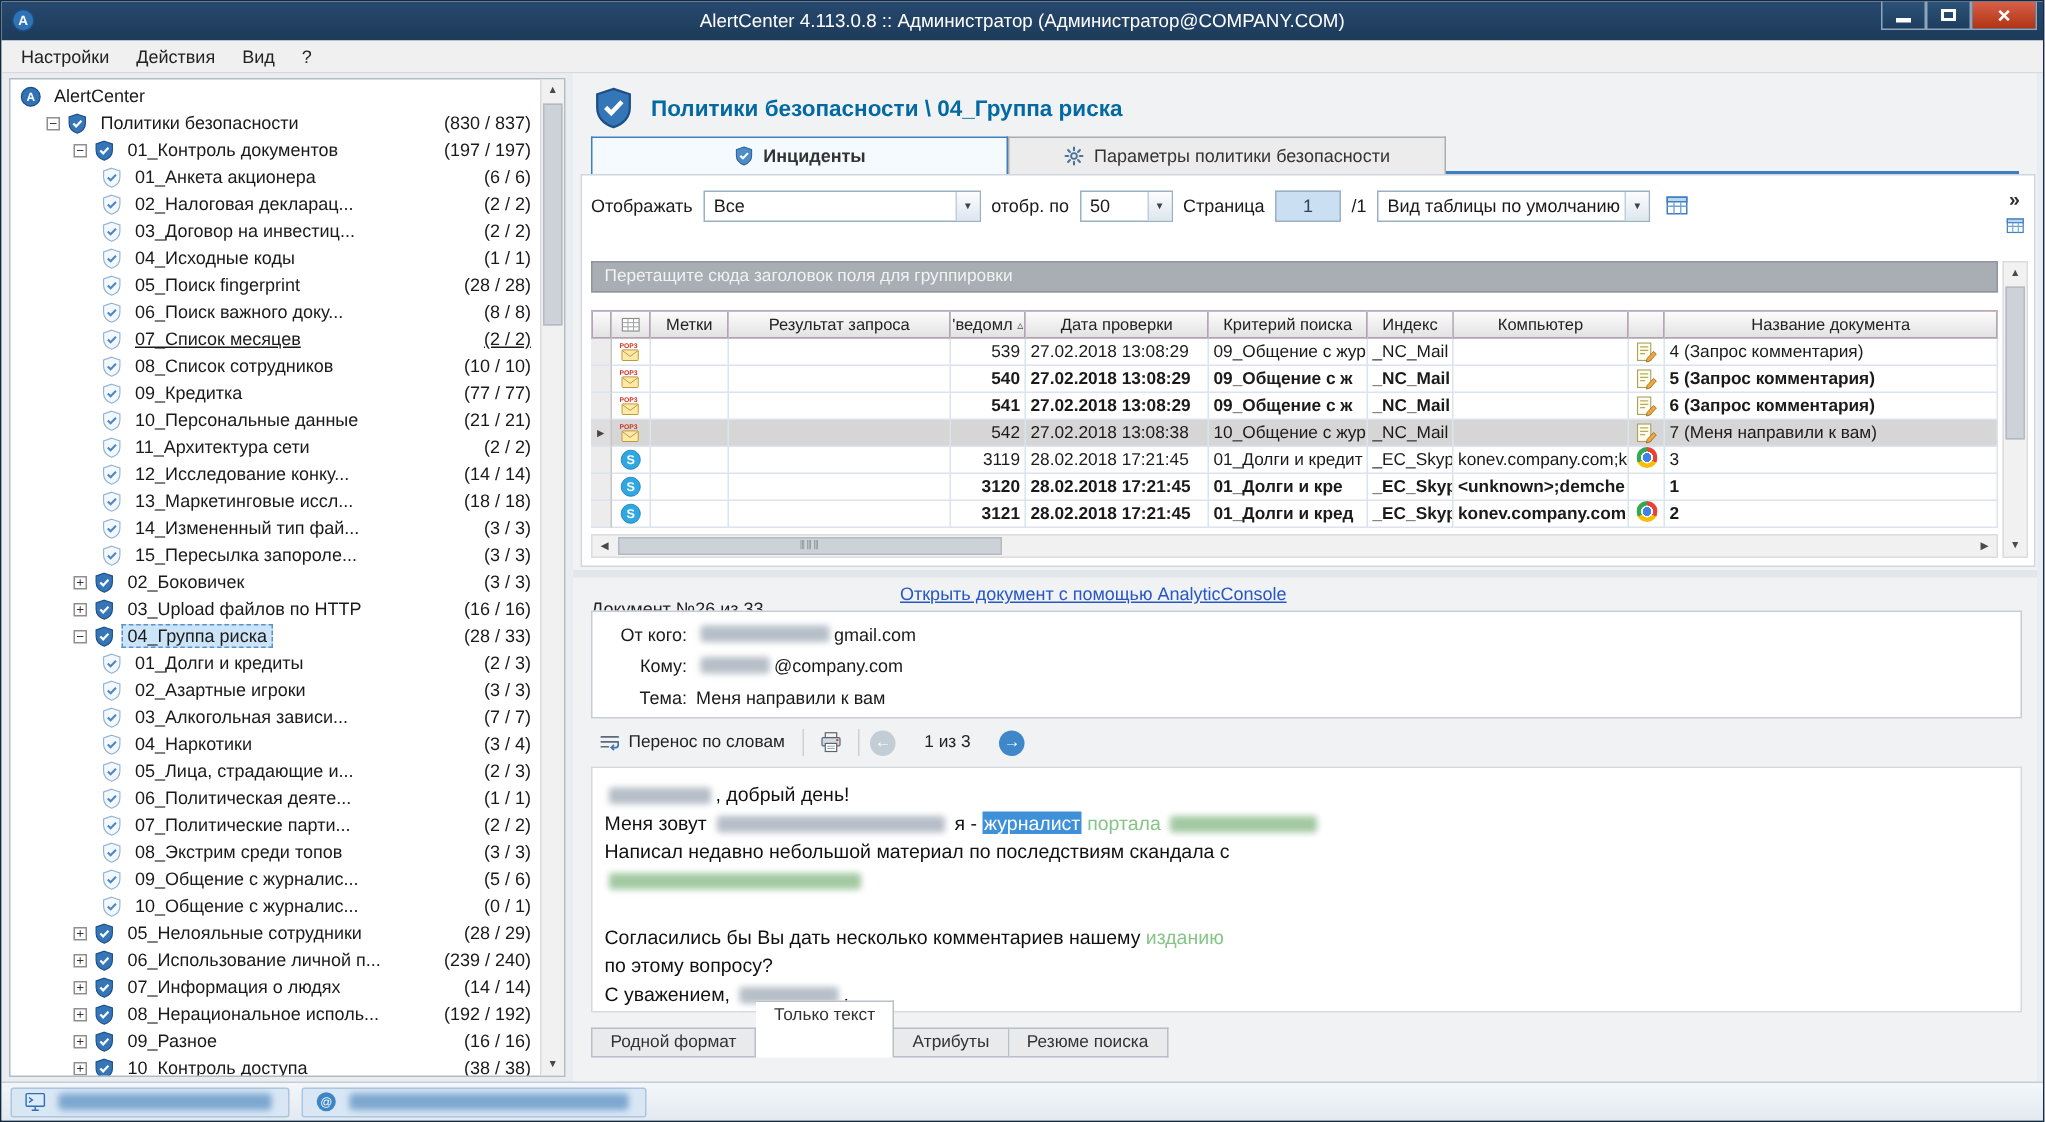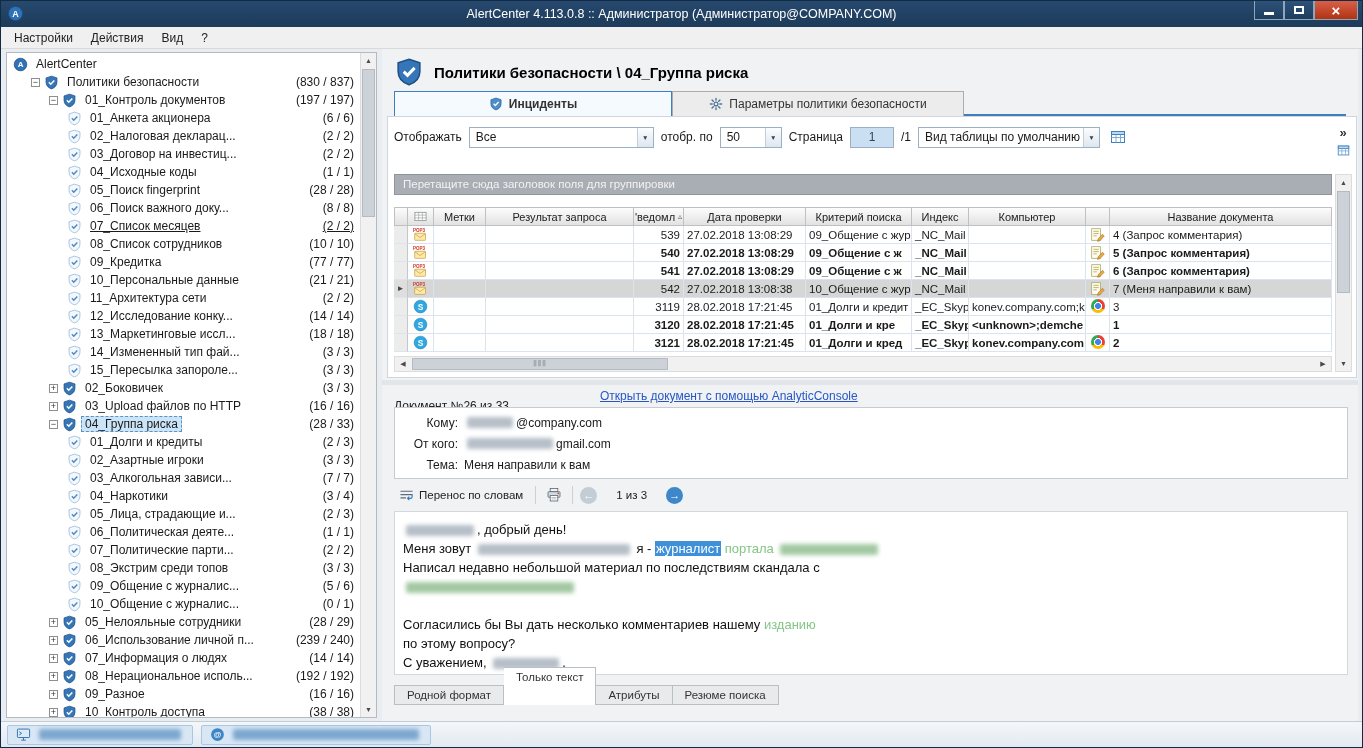--- a/index.html
+++ b/index.html
@@ -40,21 +40,21 @@
   .tree-scroll{position:absolute;top:0;right:0;width:16px;bottom:0;}
   .scroll-arrow{height:15px;display:flex;align-items:center;justify-content:center;font-size:7px;color:#4a4a4a;cursor:pointer;}
   .tree-thumb{position:absolute;top:16px;left:1px;right:1px;height:148px;background:#cdd2d8;border:1px solid #b3bac1;cursor:pointer;}
   .arrow-bottom{position:absolute;bottom:0;left:0;right:0;}
 
   
   .right-panel{position:absolute;left:381px;top:0;right:4px;bottom:0;background:#f0f2f4;}
   .upper-bg{position:absolute;top:67px;left:5px;right:1px;height:262px;background:#fff;border:1px solid #cfd6dd;}
   .page-header{position:absolute;top:6px;left:12px;height:34px;display:flex;align-items:center;gap:10px;}
   .page-header .icon svg{width:30px;height:30px;display:block;}
-  .page-title{font-size:15px;font-weight:bold;color:#000000;}
+  .page-title{font-size:15px;font-weight:bold;color:#0369a1;}
   .tabstrip{position:absolute;top:42px;left:12px;right:12px;height:25px;display:flex;border-bottom:2px solid #3f7fbf;}
   .tab{height:25px;display:flex;align-items:center;justify-content:center;gap:6px;border:1px solid #adadad;border-bottom:none;background:#ececec;color:#333;cursor:pointer;}
   .tab .icon svg{width:14px;height:14px;display:block;}
   .tab.active{background:#f5fafe;border-color:#3f7fbf;font-weight:bold;}
 
   
   .toolbar{position:absolute;top:76px;left:12px;right:40px;height:24px;display:flex;align-items:center;gap:7px;}
   .combo{display:flex;align-items:center;height:21px;border:1px solid #9cb0c4;background:#fff;cursor:pointer;}
   .combo .val{padding:0 6px;line-height:19px;white-space:nowrap;overflow:hidden;flex:1;}
   .combo .dd{width:16px;align-self:stretch;border-left:1px solid #c2cedb;background:linear-gradient(#fcfdfe,#dde6ef);display:flex;align-items:center;justify-content:center;font-size:6.5px;color:#345;}
@@ -866,31 +866,31 @@
         <div class="hs-arrow right">▶</div>
       </div>
 
       <div class="splitter"></div>
 
       <span class="doc-counter">Документ №26 из 33</span>
       <span class="doc-link">Открыть документ с помощью AnalyticConsole</span>
 
       <div class="fields-box" id="fields">
           <div class="field-row">
+            <span class="field-label">От кого:</span>
+            <span class="field-value">
+              <span class="redact" style="width: 86px;"></span>
+              <span class="seg-text">gmail.com</span>
+            </span>
+          </div>
+          <div class="field-row">
             <span class="field-label">Кому:</span>
             <span class="field-value">
               <span class="redact" style="width: 46px;"></span>
               <span class="seg-text">@company.com</span>
-            </span>
-          </div>
-          <div class="field-row">
-            <span class="field-label">От кого:</span>
-            <span class="field-value">
-              <span class="redact" style="width: 86px;"></span>
-              <span class="seg-text">gmail.com</span>
             </span>
           </div>
           <div class="field-row">
             <span class="field-label">Тема:</span>
             <span class="field-value">
               <span class="seg-text">Меня направили к вам</span>
             </span>
           </div>
         </div>
 

